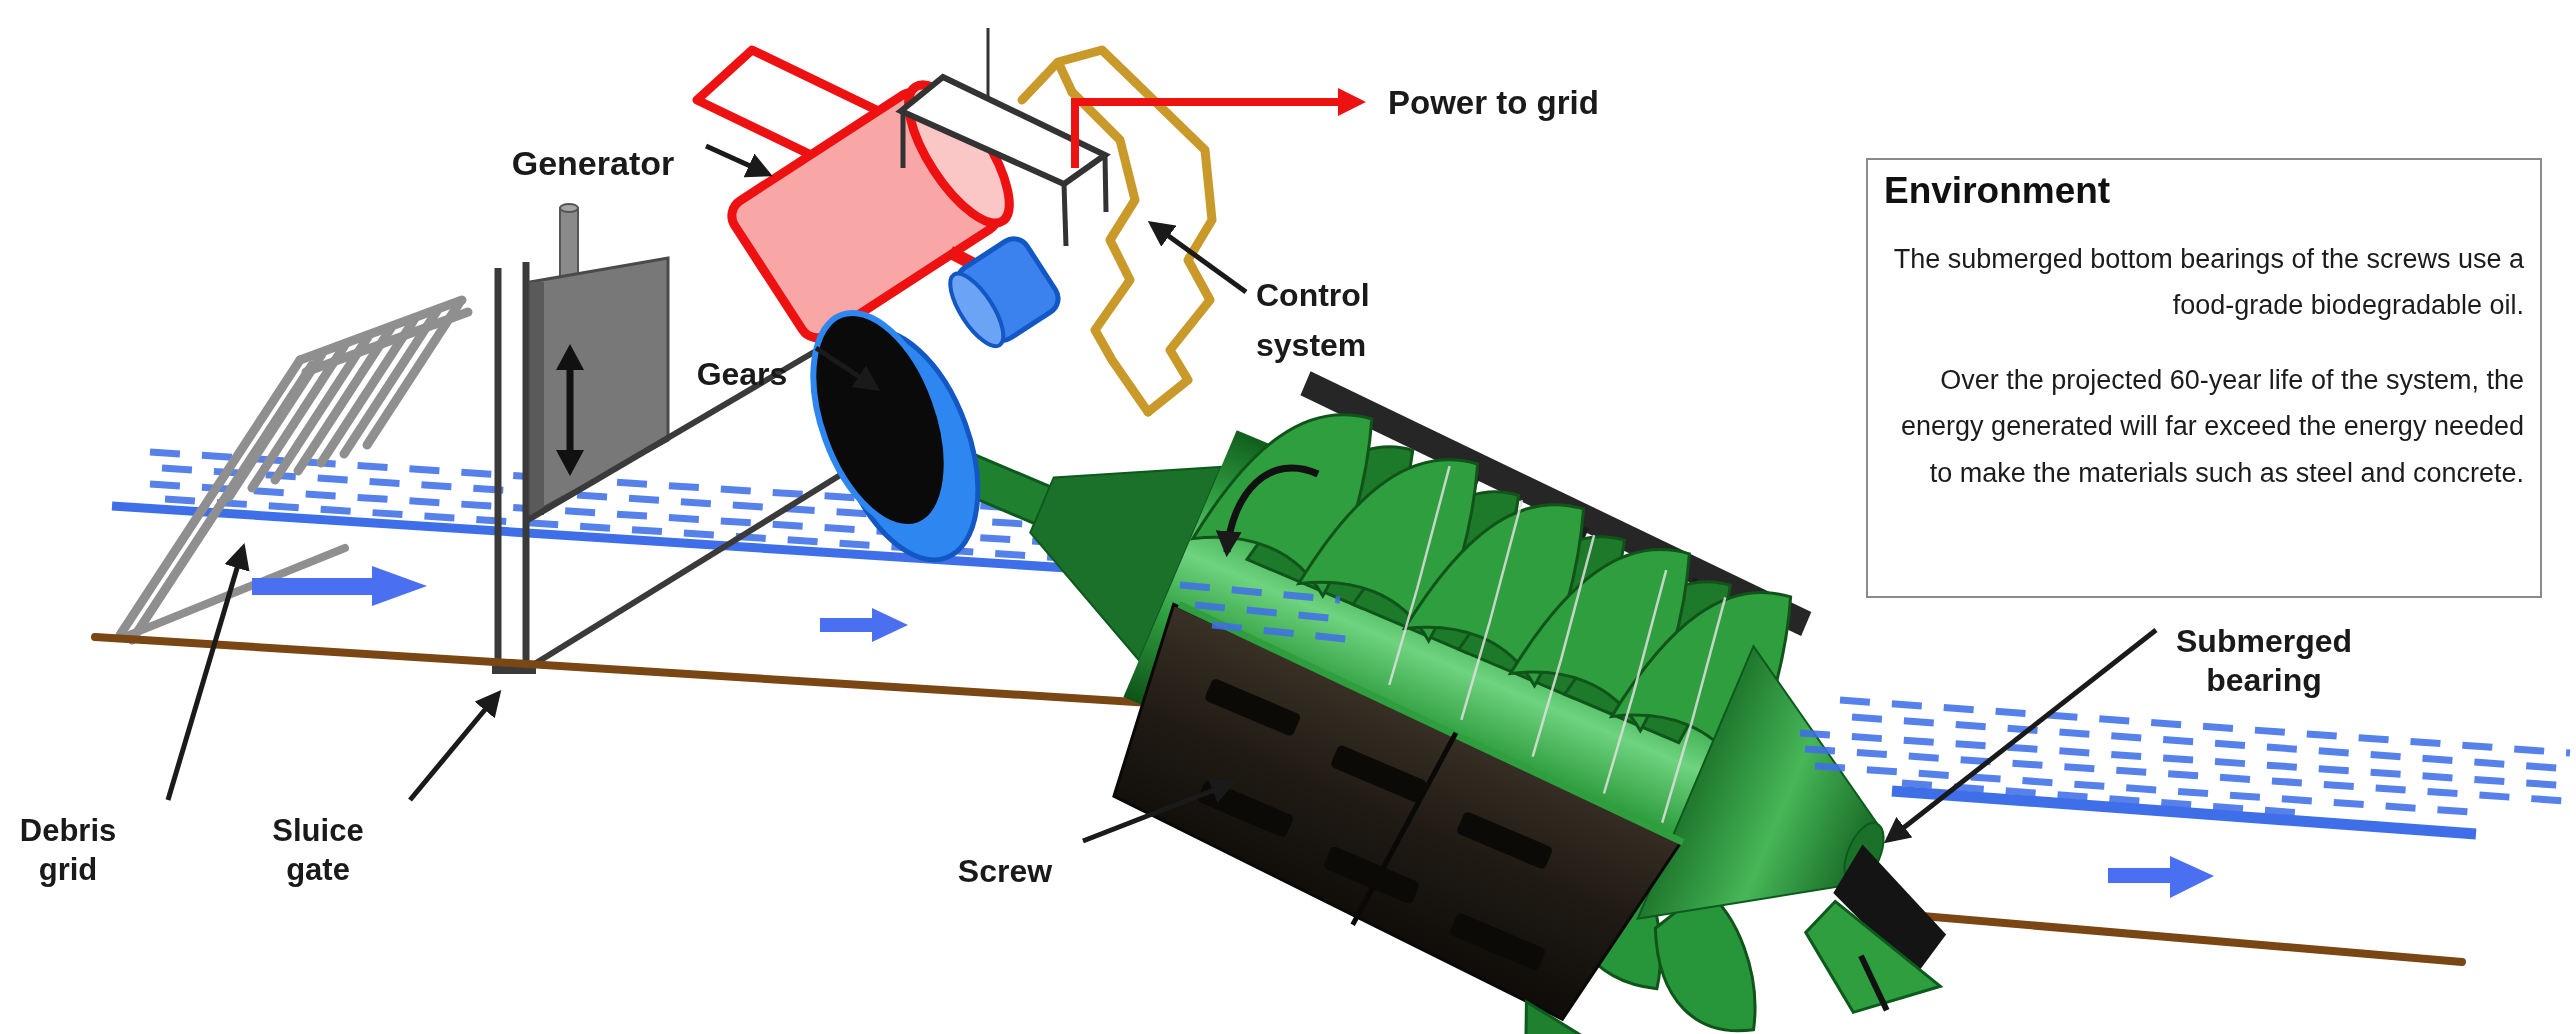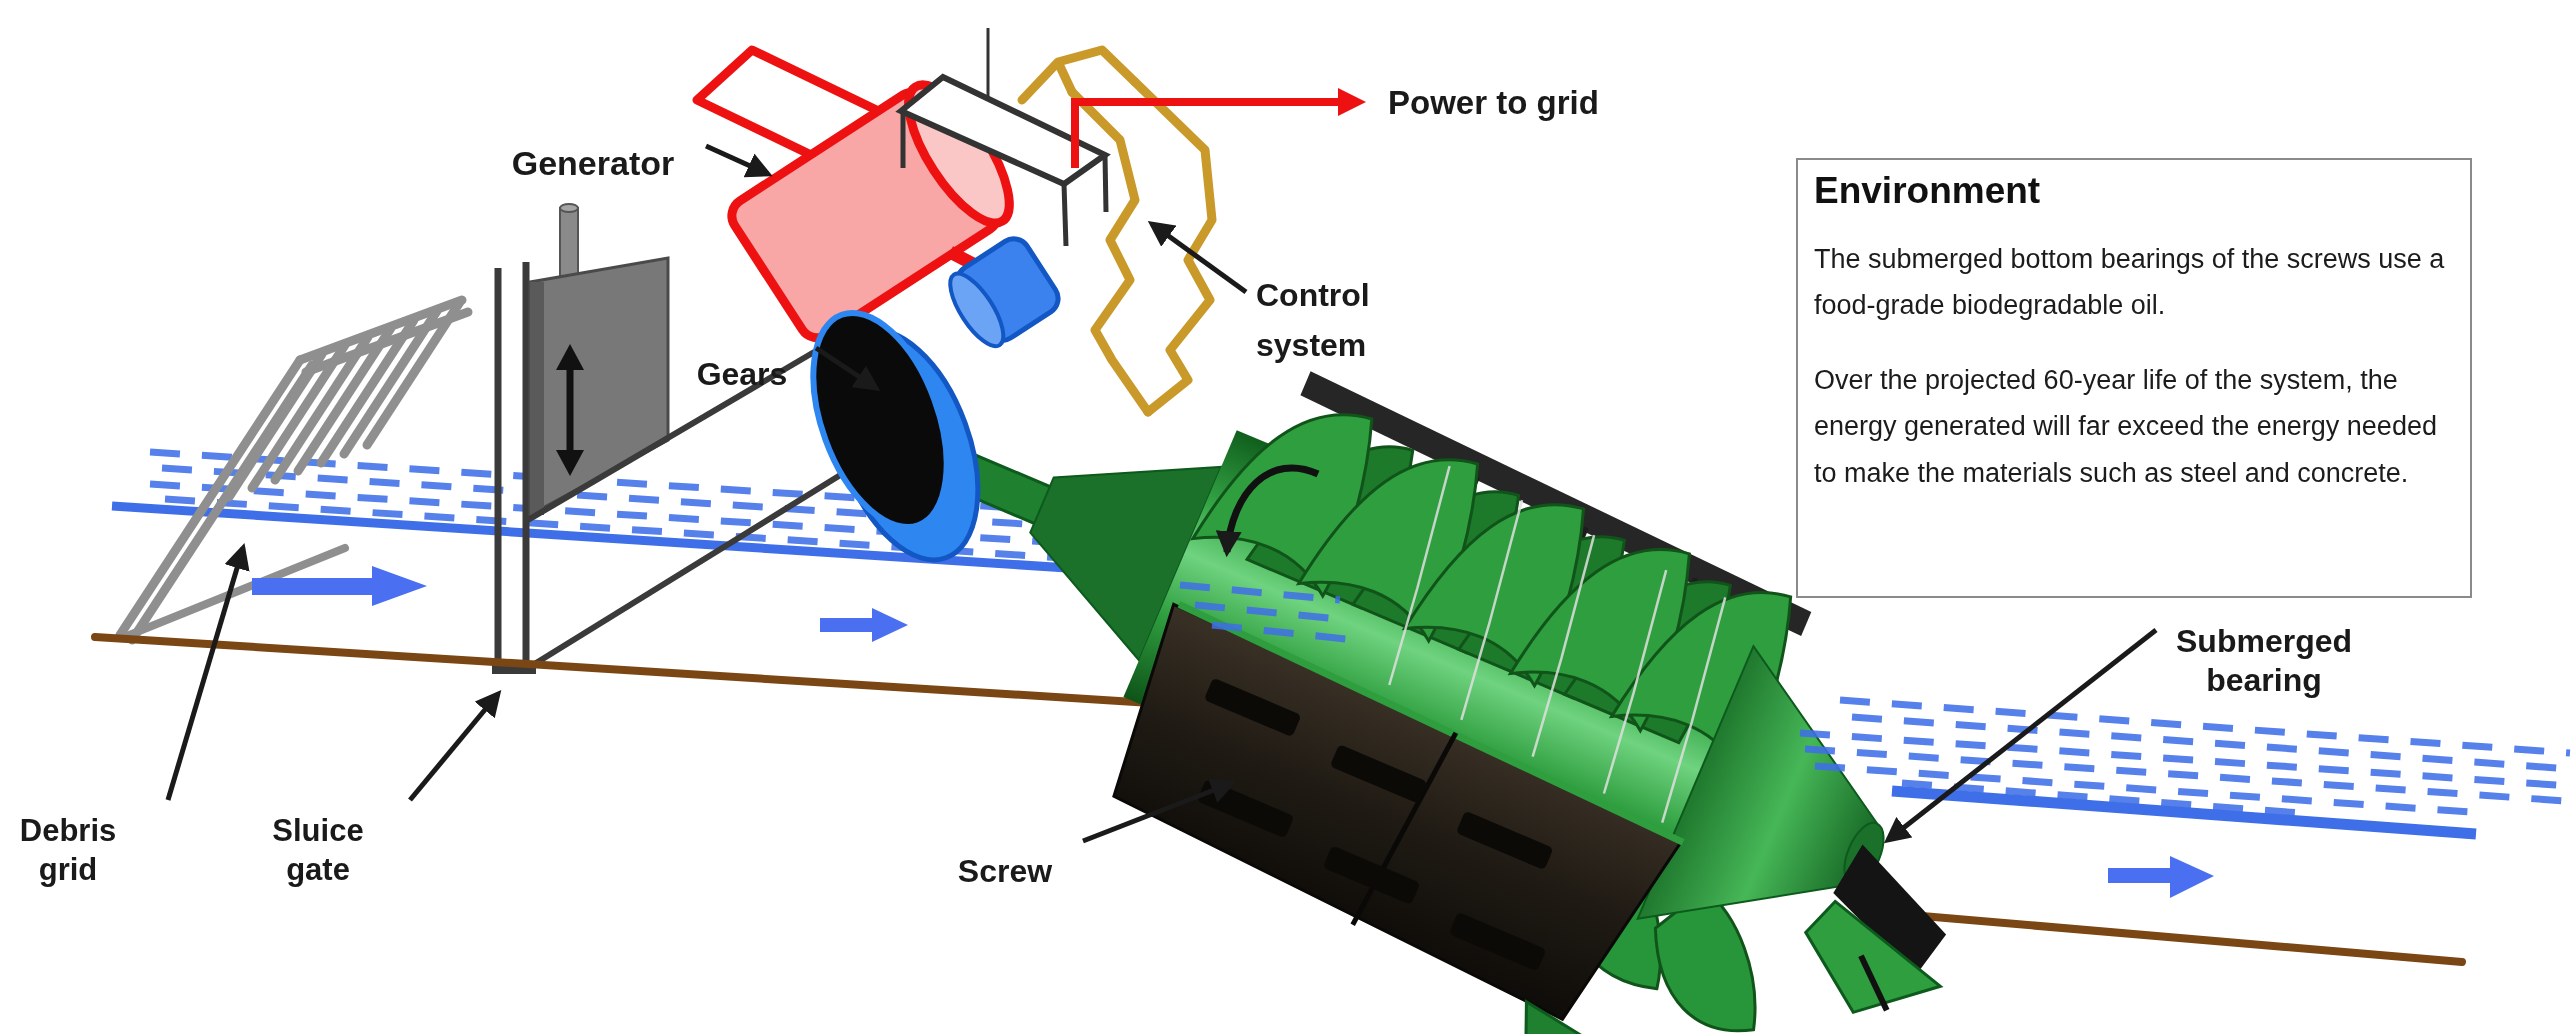--- a/index.html
+++ b/index.html
@@ -1,23 +1,23 @@
 <!DOCTYPE html>
 <html style="--red: #ee1111; --red_fill: #f9a6a6; --red_fill_light: #fbc6c6; --gold: #c9992a; --green: #2f9e3f; --green_dark: #0d5a1d; --water_blue: #3f6fe8; --arrow_blue: #4a6ff0; --brown: #7a4613; --gray: #8f8f8f; --gate_gray: #787878; --gear_blue: #2e86f0; --ink: #1a1a1a;"><head>
 <meta charset="utf-8">
 <style>
   html,body{margin:0;padding:0;background:#ffffff;}
   #stage{position:relative;width:2576px;height:1034px;background:#ffffff;overflow:hidden;
          font-family:"Liberation Sans",sans-serif;}
   svg{position:absolute;left:0;top:0;}
   .lbl{font-family:"Liberation Sans",sans-serif;font-weight:bold;fill:#1a1a1a;}
-  #env-box{position:absolute;left:1796px;top:158px;width:640px;height:418px;
+  #env-box{position:absolute;left:1866px;top:158px;width:640px;height:418px;
            background:#ffffff;border:2px solid #8a8a8a;padding:8px 16px 10px 16px;}
   #env-box h2{margin:2px 0 24px 0;font-size:37px;color:#111;}
-  #env-box p{margin:0 0 28px 0;font-size:27px;line-height:1.72;color:#1c1c1c;}
+  #env-box p{margin:0 0 28px 0;font-size:27px;line-height:1.72;color:#1c1c1c;text-align:right;}
 </style>
 </head>
 <body>
 
 <div id="stage">
 <svg width="2576" height="1034" viewBox="0 0 2576 1034">
   <defs>
     <marker id="mB" markerUnits="userSpaceOnUse" markerWidth="26" markerHeight="26" viewBox="0 0 10 10" refX="8" refY="5" orient="auto">
       <path d="M0 0 L10 5 L0 10 Z" fill="#1a1a1a"></path>
     </marker>

